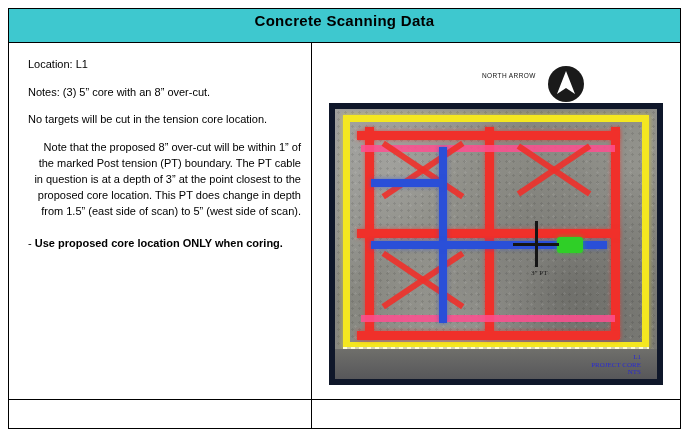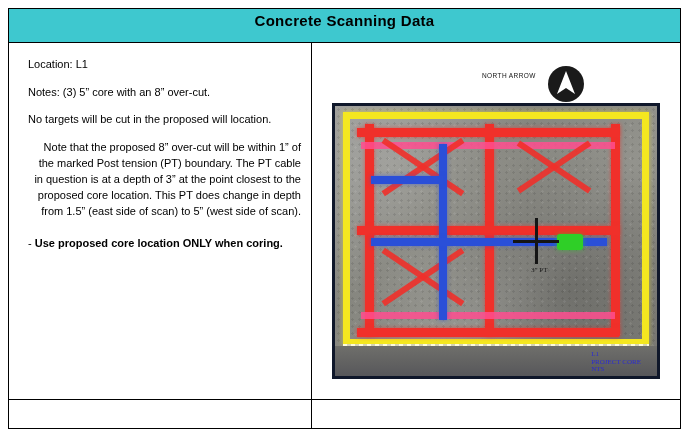--- a/index.html
+++ b/index.html
@@ -125,21 +125,21 @@
     color: #111;
   }
   
   .photo {
     position: relative;
     width: 322px;
     height: 270px;
     margin: 2px auto 0 auto;
     background: #8e8e8c;
     overflow: hidden;
-    border: 3px solid #0f172a;
+    border: 6px solid #0f172a;
   }
   .concrete {
     position: absolute;
     inset: 0;
     background:
       radial-gradient(circle at 18% 22%, rgba(255,255,255,0.16), rgba(0,0,0,0) 42%),
       radial-gradient(circle at 72% 68%, rgba(0,0,0,0.22), rgba(0,0,0,0) 48%),
       radial-gradient(circle at 45% 85%, rgba(255,255,255,0.10), rgba(0,0,0,0) 40%),
       linear-gradient(135deg, #9a9a97 0%, #86867f 35%, #93938d 60%, #7d7d78 100%);
   }
@@ -228,21 +228,21 @@
     background: repeating-linear-gradient(90deg, #ffffff 0 4px, #cfcfcf 4px 8px);
     opacity: 0.85;
   }
   .photo-label {
     position: absolute;
     right: 16px;
     bottom: 2px;
     font-size: 7px;
     color: #2b2bd0;
     font-family: "Liberation Serif", serif;
-    text-align: left;
+    text-align: right;
     line-height: 1.1;
   }
   .rebar-diag {
     position: absolute;
     background: #f0302a;
     height: 6px;
     opacity: 0.9;
   }
   
   .bottom-row td {
@@ -262,21 +262,21 @@
       <tr>
         <td class="title-cell" colspan="2">
           <span class="title-text">Concrete Scanning  Data</span>
         </td>
       </tr>
       <tr>
         <td class="notes-cell">
           <div class="notes-block">
             <p>Location: L1</p>
             <p>Notes: (3) 5” core with an 8” over-cut.</p>
-            <p>No targets will be cut in the proposed will location.</p>
+            <p>No targets will be cut in the tension core location.</p>
             <p class="tight">Note that the proposed 8” over-cut will be within 1” of the marked Post tension (PT) boundary. The PT cable in question is at a depth of 3” at the point closest to the proposed core location. This PT does change in depth from 1.5” (east side of scan) to 5” (west side of scan).</p>
             <p class="emph"><span class="dash">- </span><span>Use proposed core location ONLY when coring.</span></p>
           </div>
         </td>
         <td class="image-cell">
 
           <div class="north-wrap">
             <div class="north-graphic">
               <div class="north-label">NORTH ARROW</div>
               <div class="north-circle">

